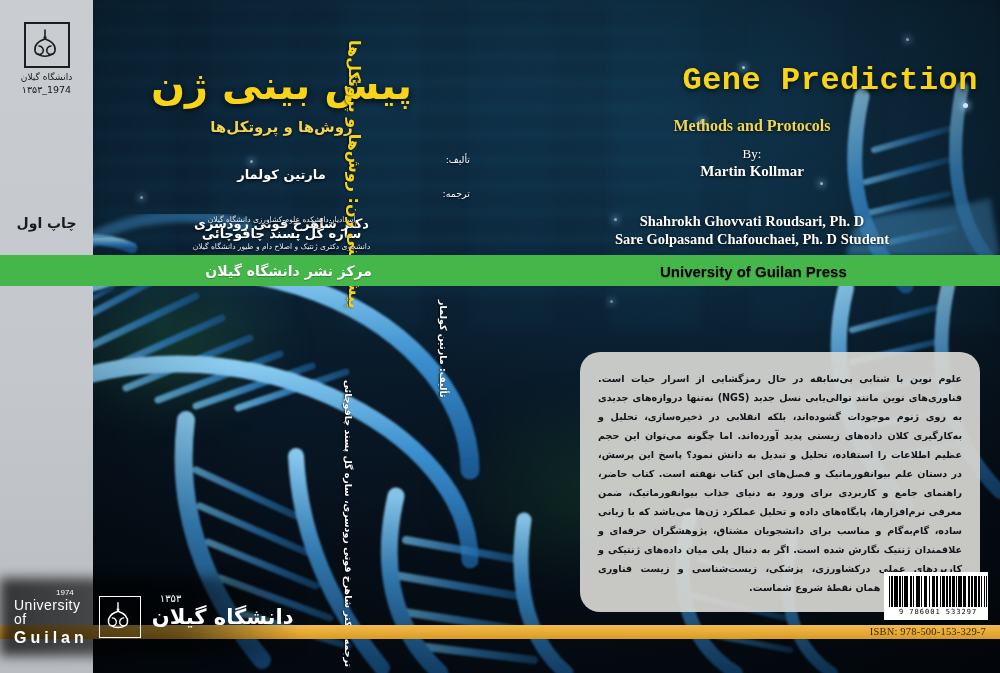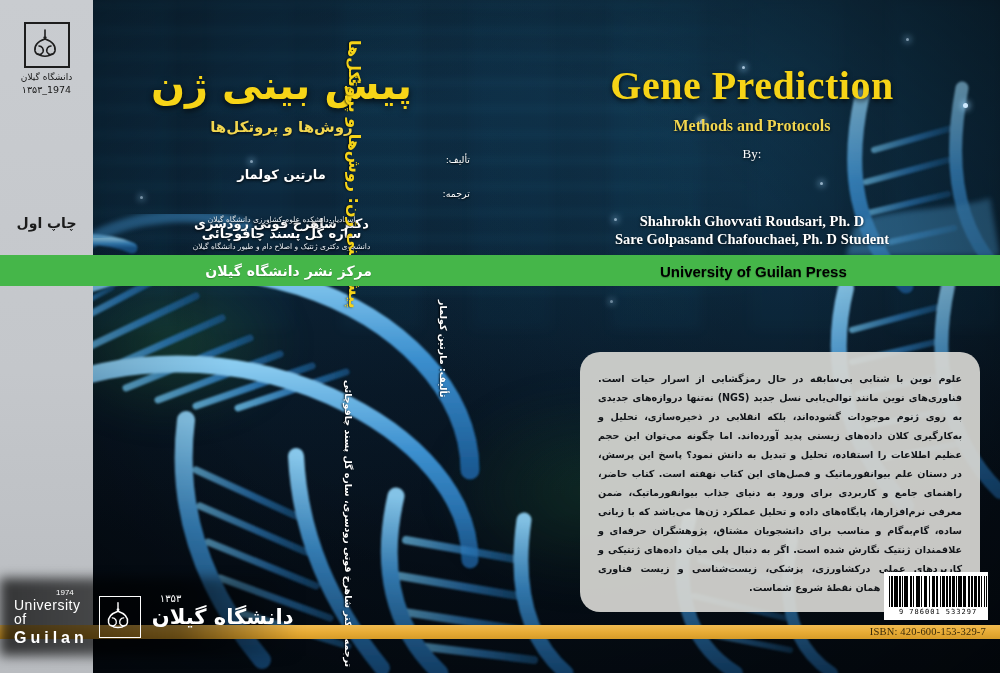--- a/index.html
+++ b/index.html
@@ -110,23 +110,23 @@
   #green-band .en-pub{
     position:absolute;left:660px;top:50%;transform:translateY(-50%);
     color:#000000;font-size:15px;font-weight:bold;
     font-family:"Liberation Sans",sans-serif;
     text-shadow:0 1px 1px rgba(0,0,0,.25);
   }
 
   
   #front{position:absolute;left:526px;top:0;width:474px;height:255px;}
   .en-title{
-    position:absolute;left:0;right:22px;top:62px;text-align:center;
-    font-family:Liberation Serif, serif;
-    font-size:40px;font-weight:bold;color:#f7d417;letter-spacing:.5px;
+    position:absolute;left:0;right:22px;top:62px;text-align:right;
+    font-family:Liberation Mono, monospace;
+    font-size:32px;font-weight:bold;color:#f7d417;letter-spacing:.5px;
     text-shadow:0 2px 5px rgba(0,0,0,.75);
   }
   .en-subtitle{
     position:absolute;left:0;right:22px;top:117px;text-align:center;
     font-family:"Liberation Serif","DejaVu Serif",serif;
     font-size:16px;font-weight:bold;color:#f2d64f;
     text-shadow:0 1px 3px rgba(0,0,0,.8);
   }
   .en-byline{
     position:absolute;left:0;right:22px;top:146px;text-align:center;
@@ -411,20 +411,21 @@
   <div id="spine">
     <div class="spine-txt spine-title">پیش بینی ژن: روش‌ها و پروتکل‌ها</div>
     <div class="spine-txt spine-sub" style="top:300px;transform:translateX(-50%) rotate(90deg);transform-origin:left top;">تألیف: مارتین کولمار</div>
     <div class="spine-txt spine-sub" style="top:380px;transform:translateX(-50%) rotate(90deg);transform-origin:left top;">ترجمه: دکتر شاهرخ قوتی رودسری، ساره گل پسند چافوچائی</div>
   </div>
 
   <div id="front">
     <div class="en-title">Gene Prediction</div>
     <div class="en-subtitle">Methods and Protocols</div>
     <div class="en-byline">By:</div>
+    <div class="en-author">Martin Kollmar</div>
     <div class="en-tr1">Shahrokh Ghovvati Roudsari, Ph. D</div>
     <div class="en-tr2">Sare Golpasand Chafouchaei, Ph. D Student</div>
   </div>
 
   <div id="green-band">
     <div class="fa-pub">مرکز نشر دانشگاه گیلان</div>
     <div class="en-pub">University of Guilan Press</div>
   </div>
 
   <div id="desc">
@@ -489,21 +490,21 @@
         <i style="flex: 1 0 auto; width: 1.05618px; background: rgb(0, 0, 0);"></i>
         <i style="flex: 1 0 auto; width: 1.05618px; background: transparent;"></i>
         <i style="flex: 1 0 auto; width: 1.05618px; background: rgb(0, 0, 0);"></i>
         <i style="flex: 1 0 auto; width: 1.05618px; background: transparent;"></i>
         <i style="flex: 1 0 auto; width: 1.05618px; background: rgb(0, 0, 0);"></i>
       </div>
     <div id="barnum">9 786001 533297</div>
   </div>
 
   <div id="gold-band"></div>
-  <div id="isbn">ISBN: 420-600-153-329-7</div>
+  <div id="isbn">ISBN: 978-500-153-329-7</div>
 
   <div id="uog-glow"></div>
   <div id="uog">
     <div class="uog-en">
       <span class="yr-en">1974</span>
       <div class="l1">University of</div>
       <div class="l2">Guilan</div>
     </div>
     <div class="uog-crest">
       <svg width="36" height="36" viewBox="0 0 38 38">

